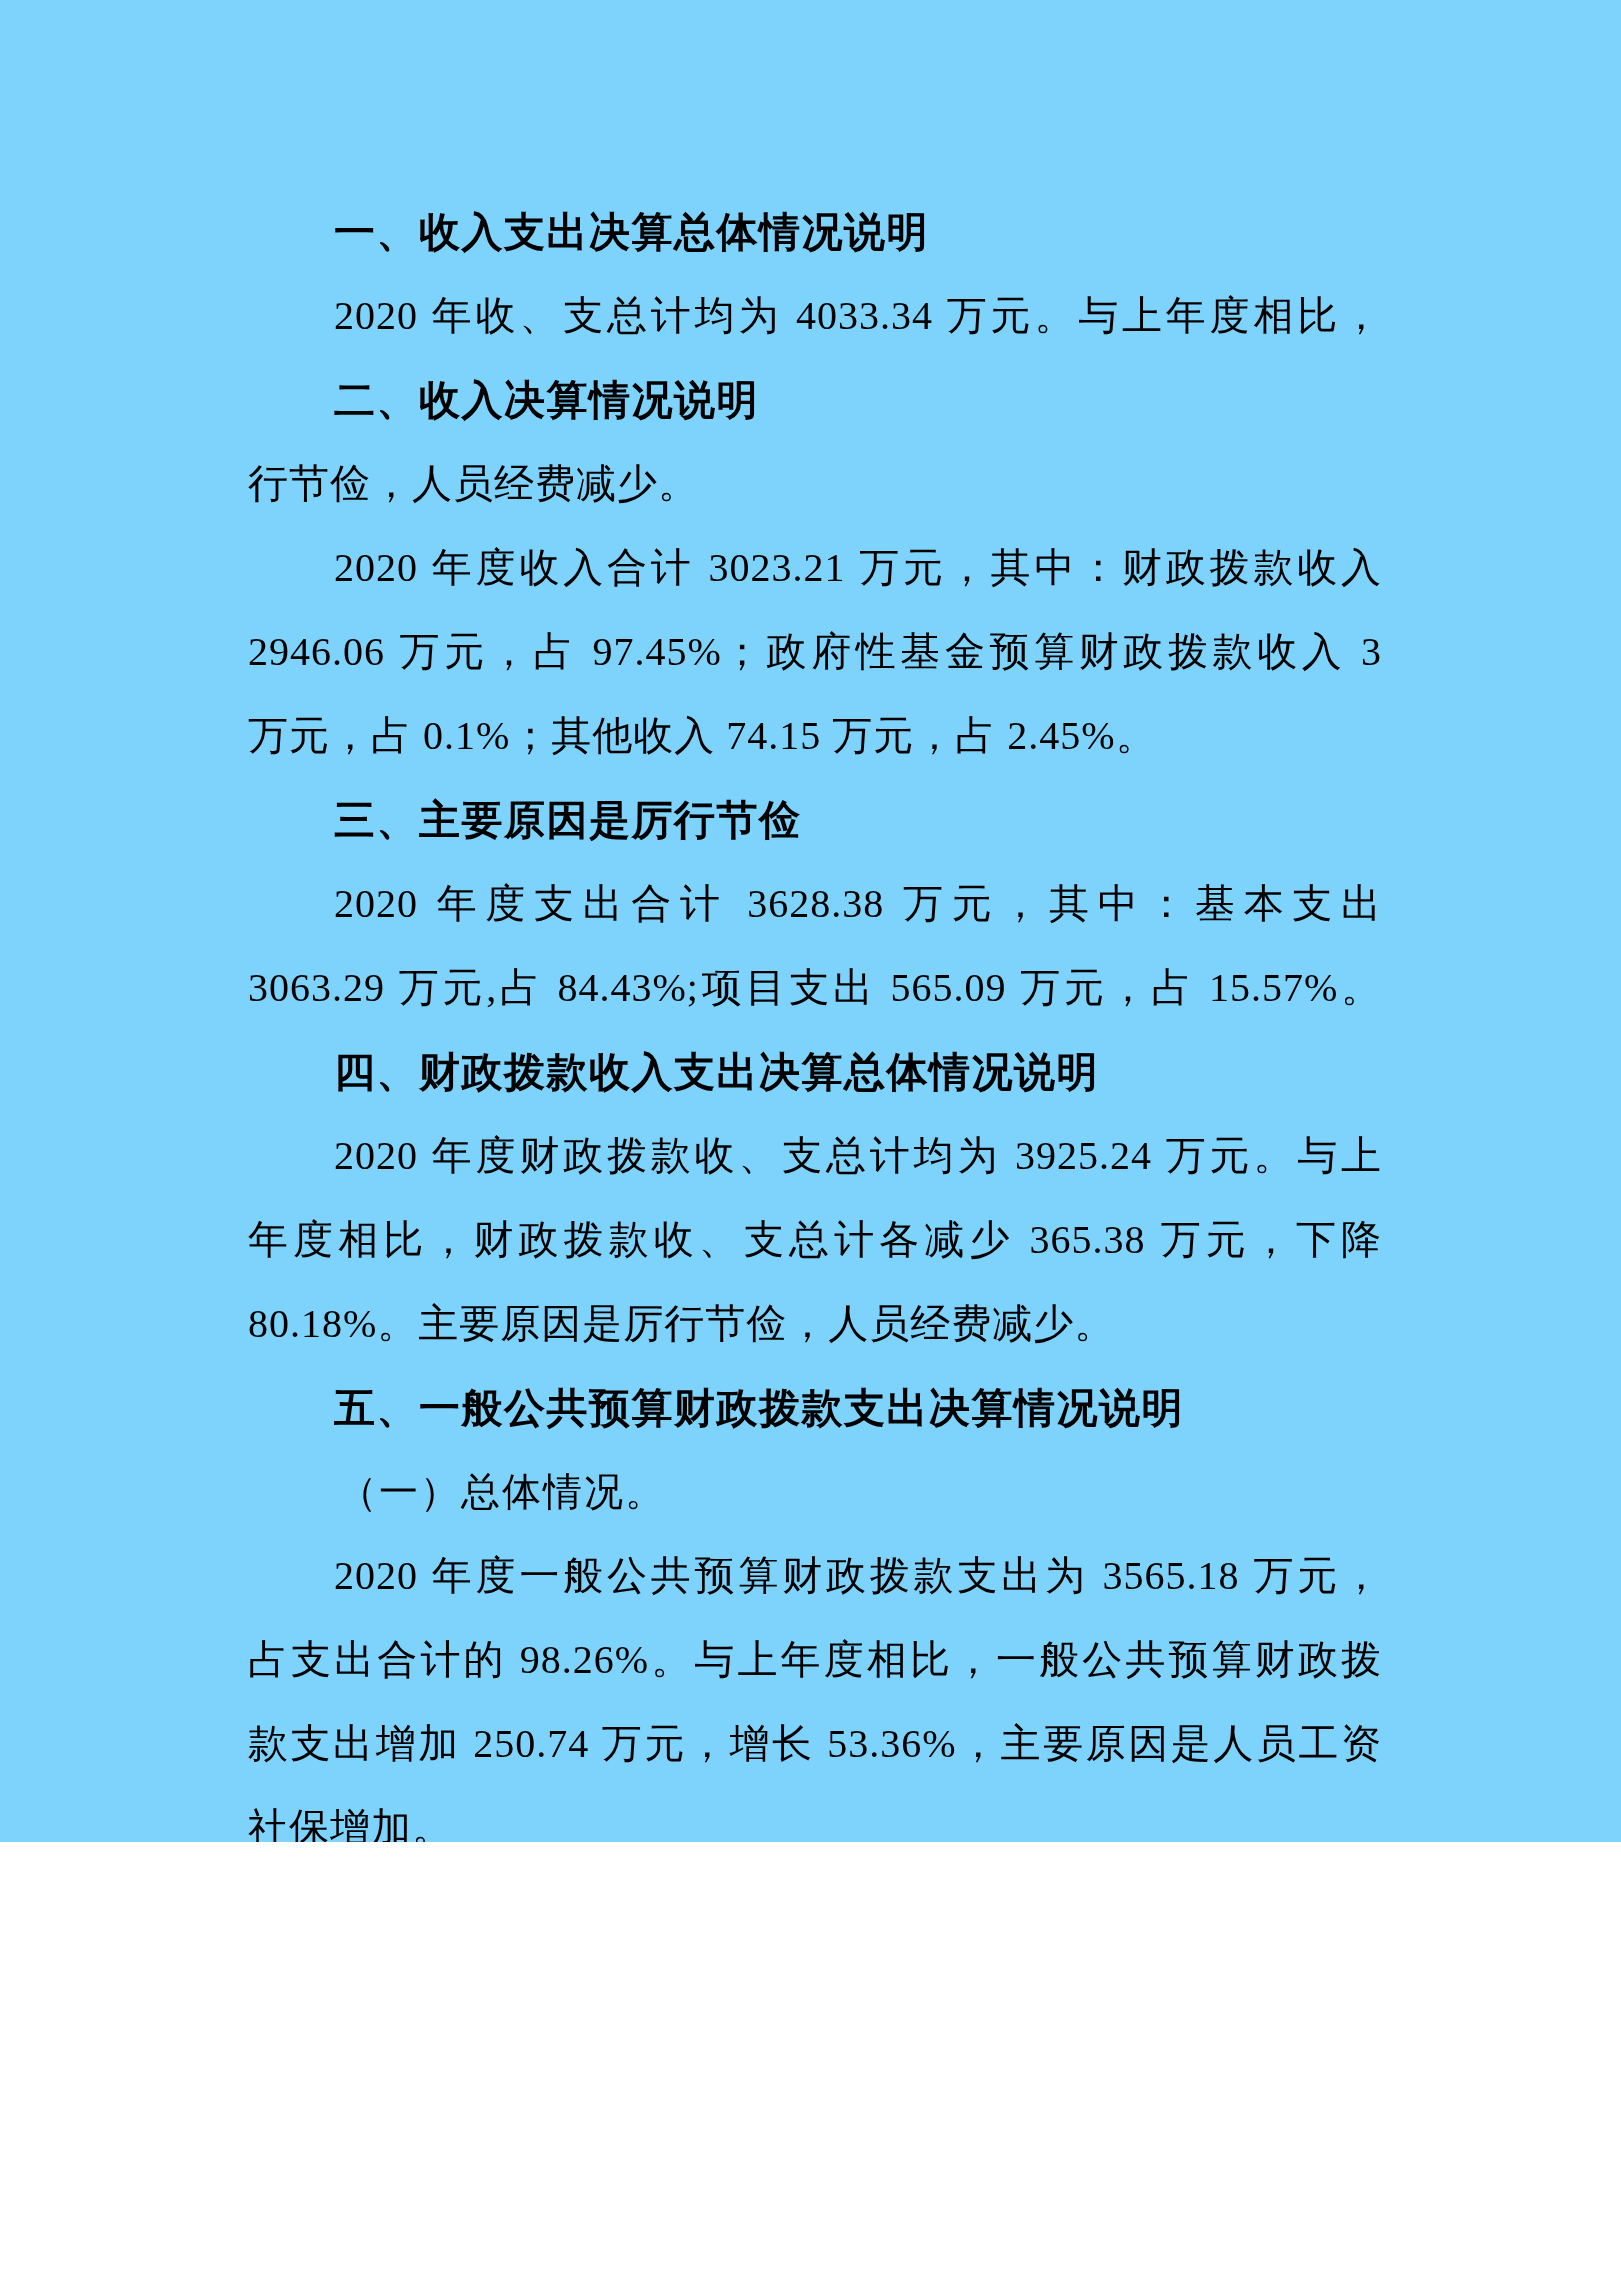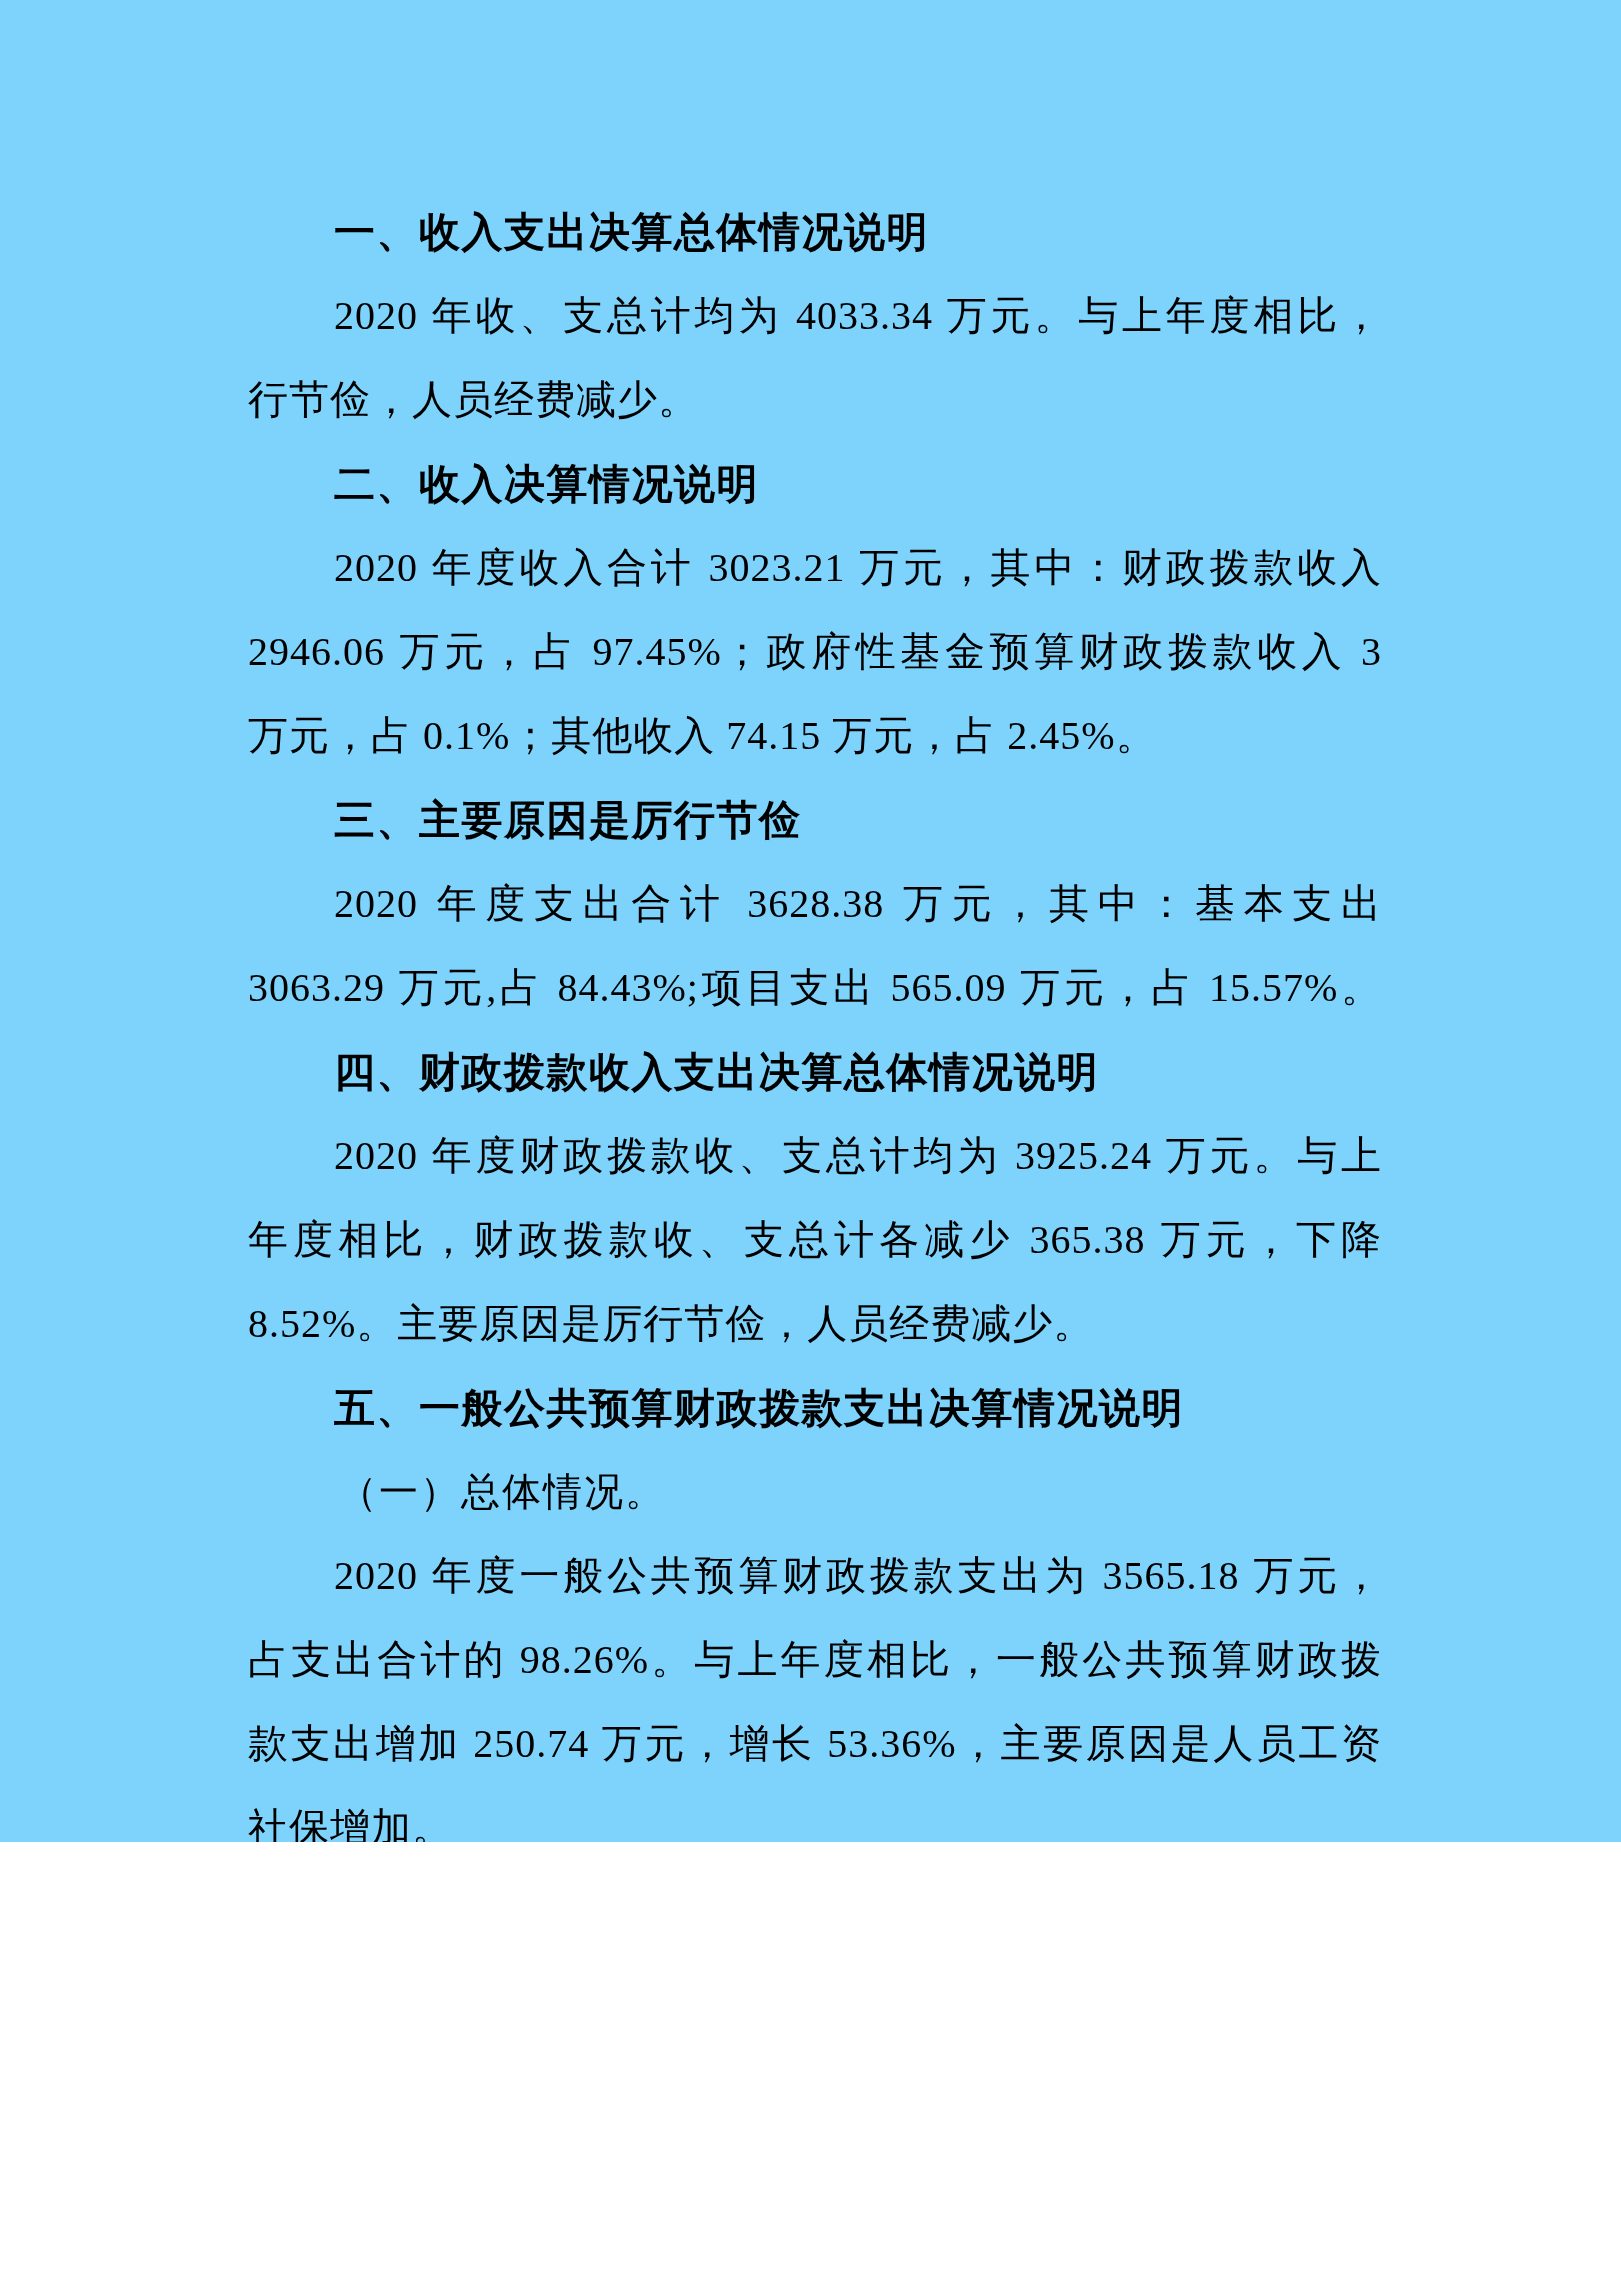--- a/index.html
+++ b/index.html
@@ -81,35 +81,35 @@
   }
 </style>
 </head>
 <body>
 
 <div class="page">
   <main class="text-block">
 
     <div class="line h">一、收入支出决算总体情况说明</div>
     <div class="line fl">2020 年收、支总计均为 4033.34 万元。与上年度相比，</div>
+    <div class="line h">二、收入决算情况说明</div>
+
     <div class="line ll">行节俭，人员经费减少。</div>
-
-    <div class="line h">二、收入决算情况说明</div>
     <div class="line fl">2020 年度收入合计 3023.21 万元，其中：财政拨款收入</div>
     <div class="line ml">2946.06 万元，占 97.45%；政府性基金预算财政拨款收入 3</div>
     <div class="line ll">万元，占 0.1%；其他收入 74.15 万元，占 2.45%。</div>
 
     <div class="line h">三、主要原因是厉行节俭</div>
     <div class="line fl">2020 年度支出合计 3628.38 万元，其中：基本支出</div>
     <div class="line jl">3063.29 万元,占 84.43%;项目支出 565.09 万元，占 15.57%。</div>
 
     <div class="line h">四、财政拨款收入支出决算总体情况说明</div>
     <div class="line fl">2020 年度财政拨款收、支总计均为 3925.24 万元。与上</div>
     <div class="line ml">年度相比，财政拨款收、支总计各减少 365.38 万元，下降</div>
-    <div class="line ll">8.52%。主要原因是厉行节俭，人员经费减少。</div>
+    <div class="line ll">80.18%。主要原因是厉行节俭，人员经费减少。</div>
 
     <div class="line h">五、一般公共预算财政拨款支出决算情况说明</div>
     <div class="line sub">（一）总体情况。</div>
     <div class="line fl">2020 年度一般公共预算财政拨款支出为 3565.18 万元，</div>
     <div class="line ml">占支出合计的 98.26%。与上年度相比，一般公共预算财政拨</div>
     <div class="line ml">款支出增加 250.74 万元，增长 53.36%，主要原因是人员工资</div>
     <div class="line ll">社保增加。</div>
     <div class="line sub">（二）结构情况。</div>
 
   </main>

